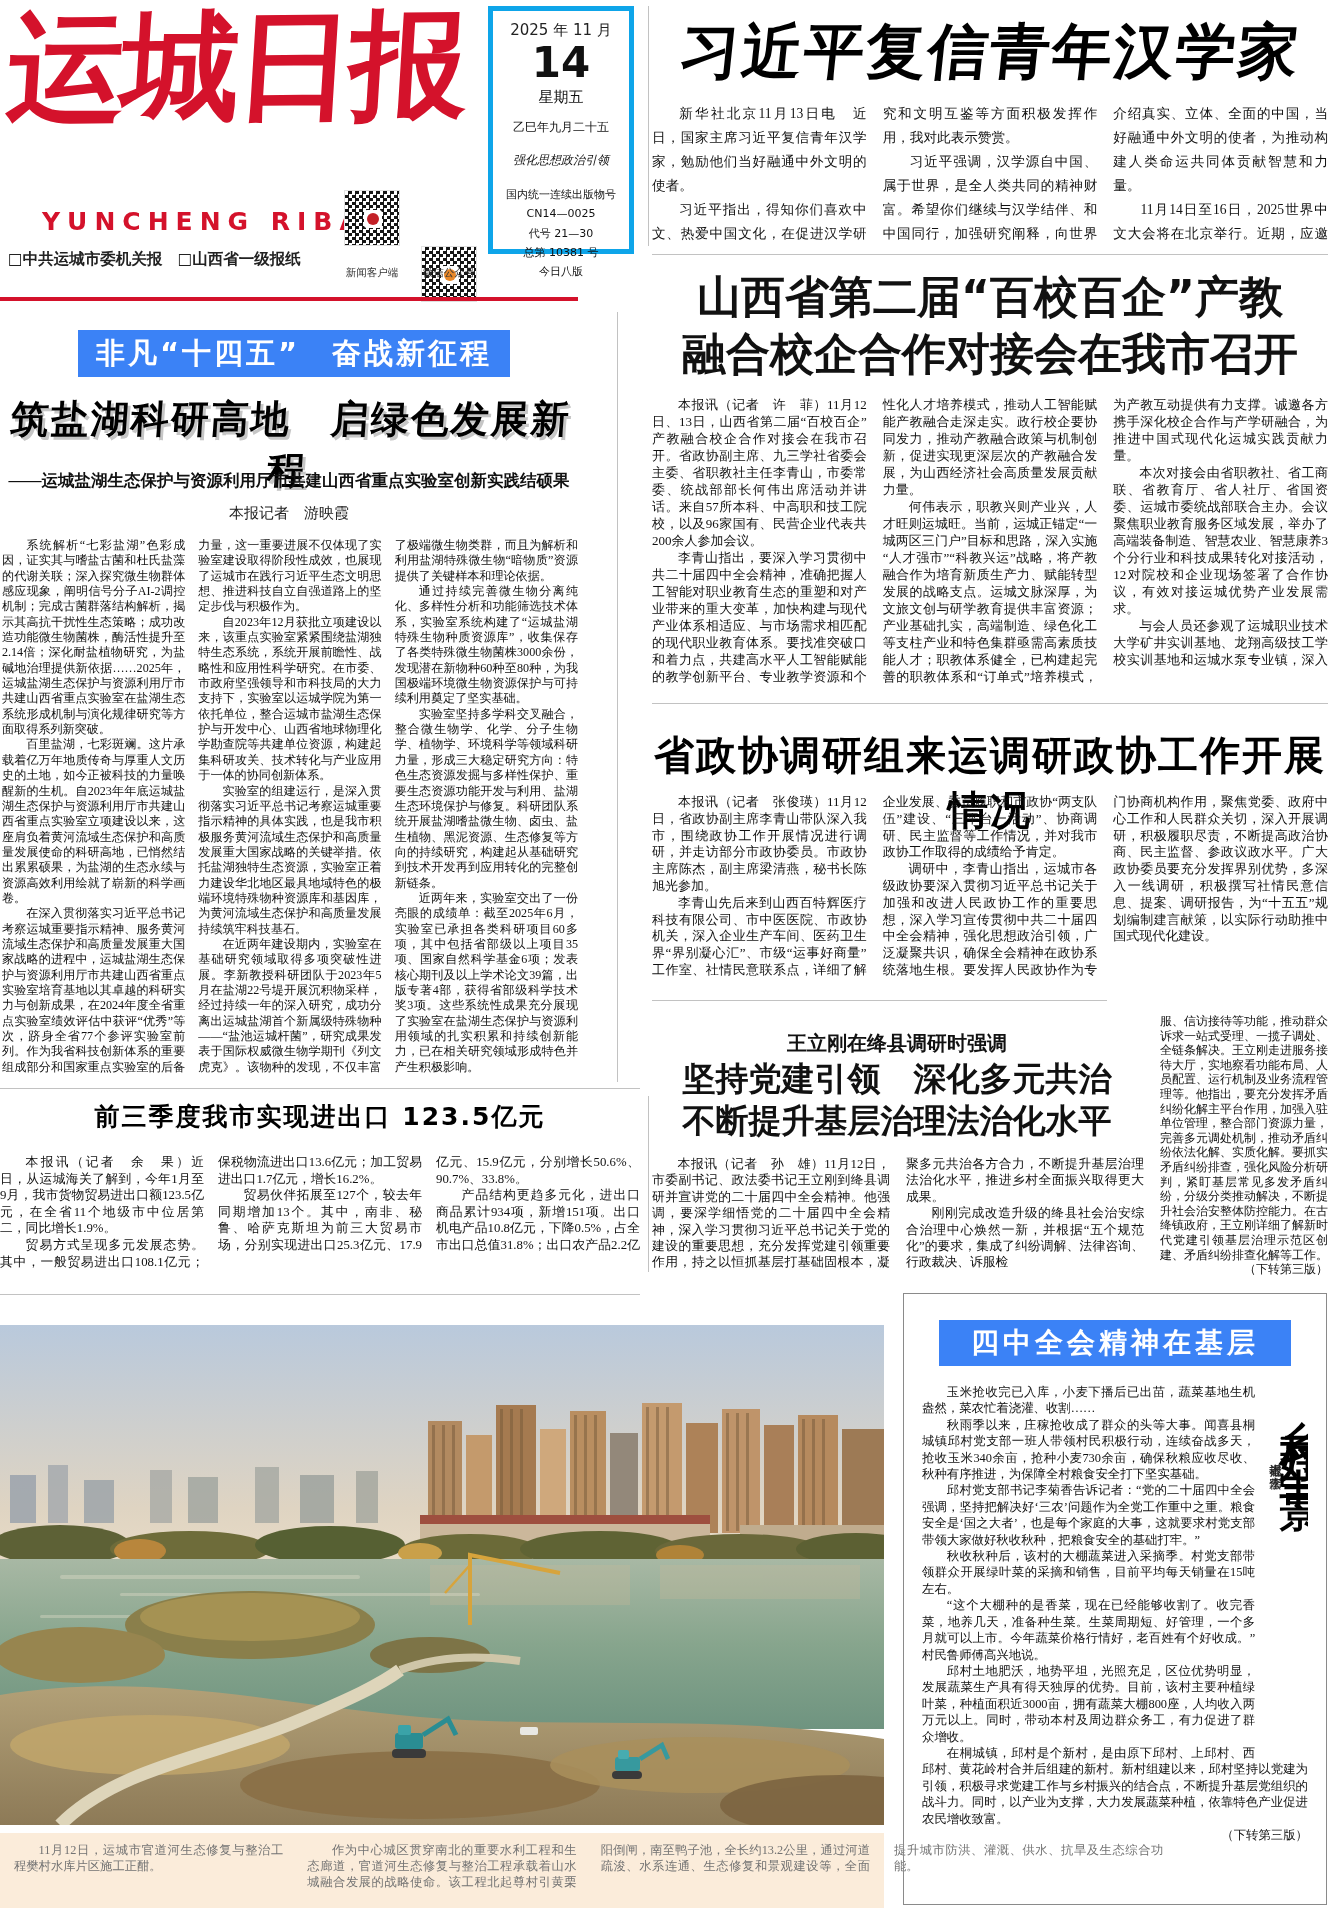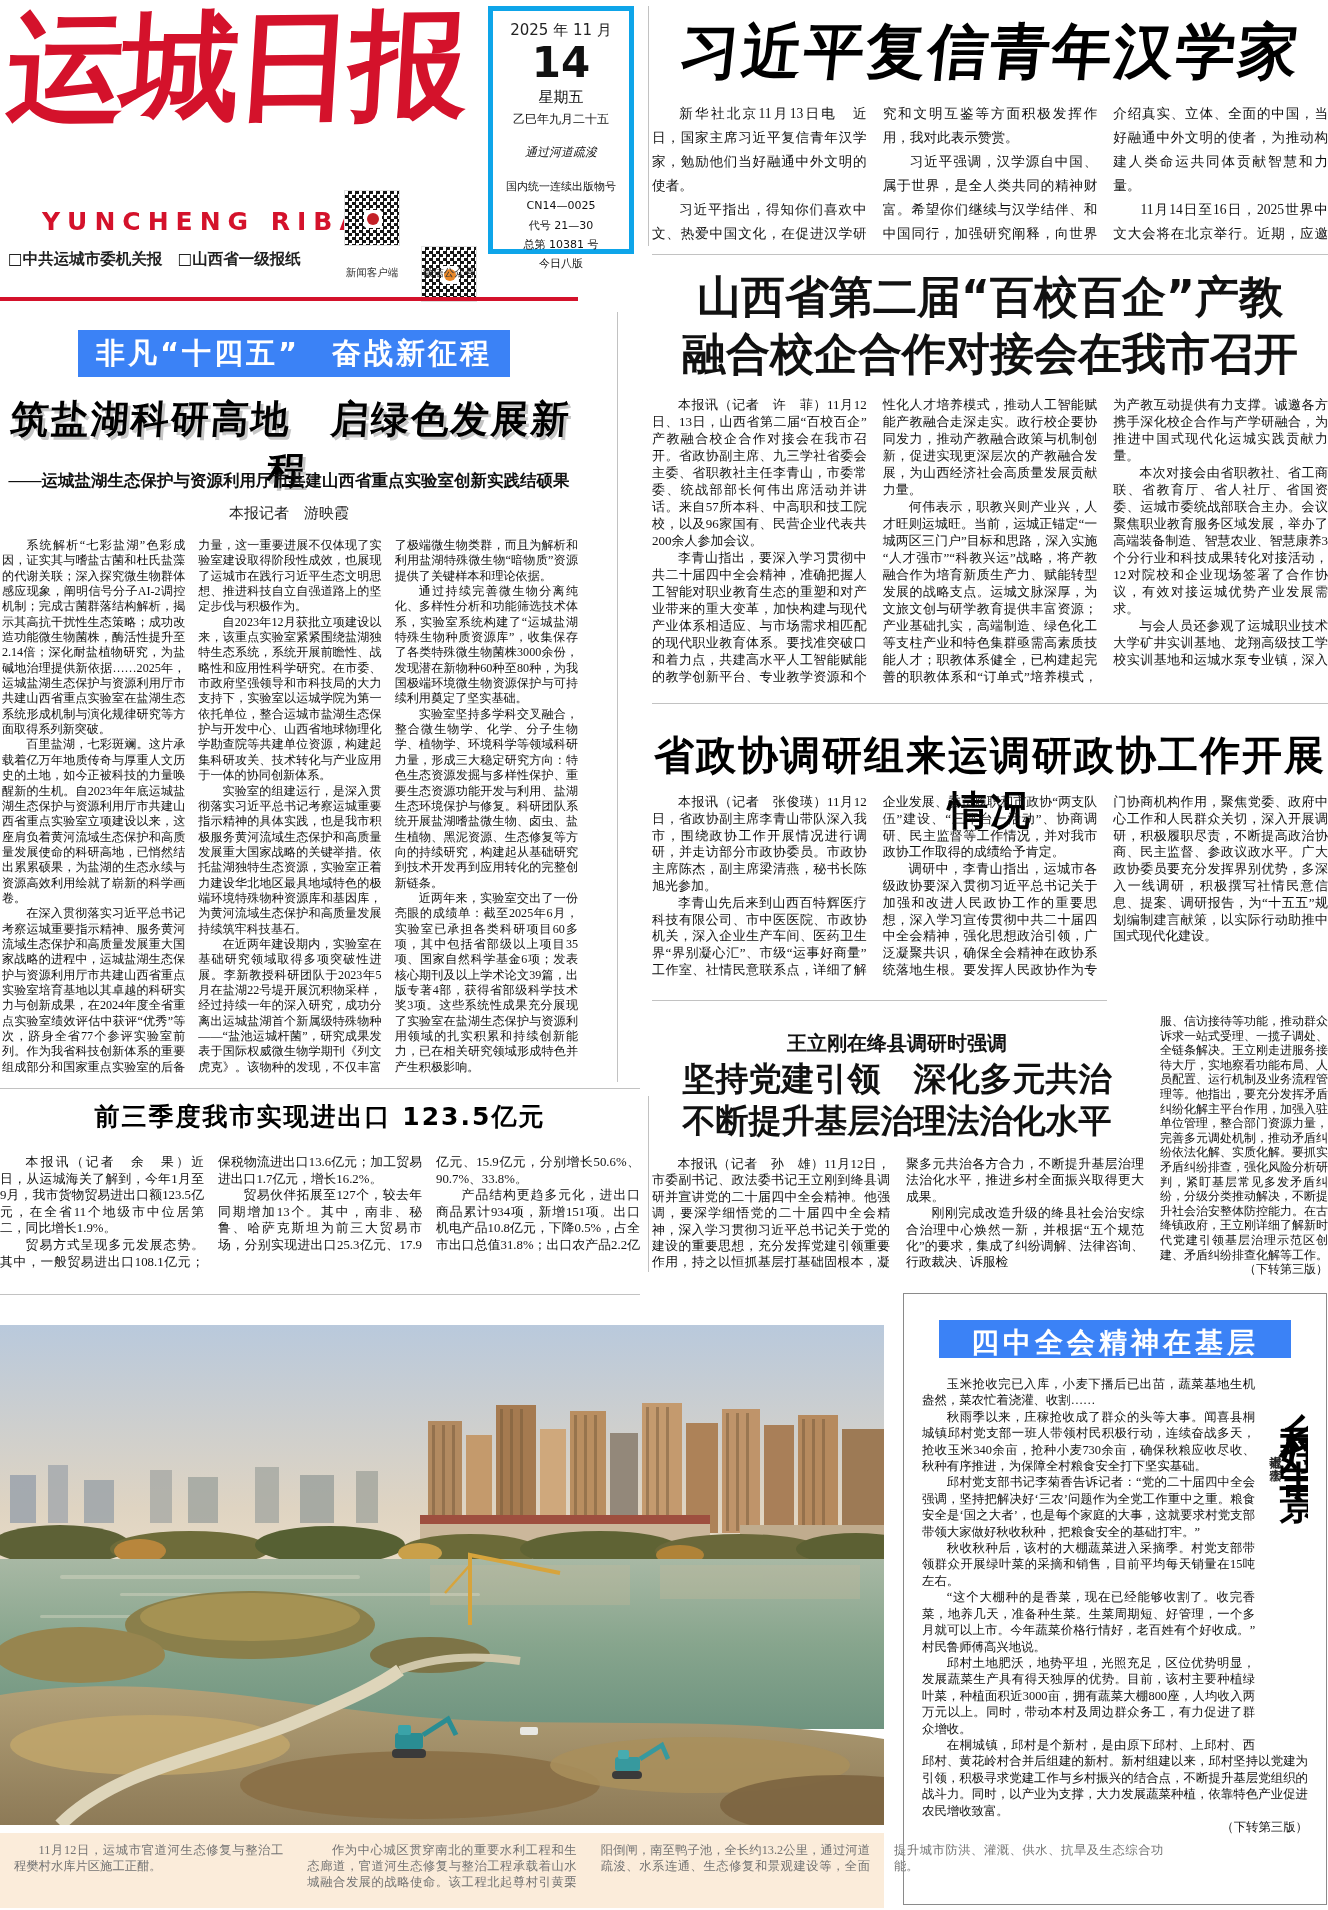--- a/index.html
+++ b/index.html
@@ -34,21 +34,21 @@
   .qr-label { font-size:10.5px; color:#333; width:58px; text-align:center; }
 
   
   .date-box {
     border:5px solid #0ea5e9; width:146px; height:248px; padding-top:10px;
     text-align:center; font-family:"DejaVu Sans","Liberation Sans",sans-serif;
   }
   .date-box .m { font-size:15px; color:#222; }
   .date-box .d { font-size:42px; font-weight:bold; line-height:1.1; color:#111; }
   .date-box .w { font-size:15px; margin-top:2px; }
-  .date-box .lunar { font-size:12px; margin-top:4px; font-family:"Liberation Serif",serif; }
+  .date-box .lunar { font-size:12px; margin-top:12px; font-family:"Liberation Serif",serif; }
   .date-box .pub { font-size:12px; margin-top:16px; font-family:"Liberation Serif",serif; font-style:italic; }
   .date-box .small { font-size:11px; line-height:1.75; margin-top:16px; }
 
   
   .h-xl { font-weight:900; letter-spacing:2px; color:#000; }
   .t-skew { transform:skewX(-6deg); display:inline-block; }
   .body-cols { column-gap:16px; text-align:justify; overflow:hidden; }
   .body-cols p, .paras p { margin:0; text-indent:2em; }
   .banner {
     background:#3b82f6; color:#ffffff; text-align:center; font-weight:700;
@@ -93,21 +93,21 @@
       </span>
   </div>
   <div class="abs qr-label hei" style="left:343px; top:266px;">新闻客户端</div>
   <div class="abs qr-label hei" style="left:420px; top:266px;">微信公众号</div>
 
   <div class="abs date-box" style="left:488px; top:6px;">
     <div class="m">2025 年 11 月</div>
     <div class="d">14</div>
     <div class="w">星期五</div>
     <div class="lunar">乙巳年九月二十五</div>
-    <div class="pub">通过河道疏浚</div>
+    <div class="pub">强化思想政治引领</div>
     <div class="small">
       <div>国内统一连续出版物号</div>
       <div>CN14—0025</div>
       <div>代号 21—30</div>
       <div>总第 10381 号</div>
       <div>今日八版</div>
     </div>
   </div>
 
   <div class="abs rule-v" style="left:648px; top:6px; height:240px;"></div>
@@ -324,21 +324,21 @@
 
   <div class="abs caption-strip" style="left:0; top:1833px; width:884px; height:75px;">
     <div class="paras">
         <p>11月12日，运城市官道河生态修复与整治工程樊村水库片区施工正酣。</p>
         <p>作为中心城区贯穿南北的重要水利工程和生态廊道，官道河生态修复与整治工程承载着山水城融合发展的战略使命。该工程北起尊村引黄栗阳倒闸，南至鸭子池，全长约13.2公里，通过河道疏浚、水系连通、生态修复和景观建设等，全面提升城市防洪、灌溉、供水、抗旱及生态综合功能。</p>
       </div>
     <p class="credit">本报记者　闫　鑫　摄</p>
   </div>
 
   <div class="abs box-article" style="left:903px; top:1293px; width:424px; height:612px;">
-    <div class="banner" style="width:352px; height:38px; margin:12px auto 0 auto; font-size:28px; line-height:46px; letter-spacing:4px;">四中全会精神在基层</div>
+    <div class="banner" style="width:352px; height:46px; margin:12px auto 0 auto; font-size:28px; line-height:46px; letter-spacing:4px;">四中全会精神在基层</div>
     <div style="margin-top:18px; overflow:hidden; height:508px; text-align:justify; font-size:12.4px; line-height:16.4px;">
       <div class="v-wrap">
         <div class="v-title">乡村好「丰」景</div>
         <div class="v-byline">本报记者　李宏伟</div>
       </div>
       <div class="paras">
           <p>玉米抢收完已入库，小麦下播后已出苗，蔬菜基地生机盎然，菜农忙着浇灌、收割……</p>
           <p>秋雨季以来，庄稼抢收成了群众的头等大事。闻喜县桐城镇邱村党支部一班人带领村民积极行动，连续奋战多天，抢收玉米340余亩，抢种小麦730余亩，确保秋粮应收尽收、秋种有序推进，为保障全村粮食安全打下坚实基础。</p>
           <p>邱村党支部书记李菊香告诉记者：“党的二十届四中全会强调，坚持把解决好‘三农’问题作为全党工作重中之重。粮食安全是‘国之大者’，也是每个家庭的大事，这就要求村党支部带领大家做好秋收秋种，把粮食安全的基础打牢。”</p>
           <p>秋收秋种后，该村的大棚蔬菜进入采摘季。村党支部带领群众开展绿叶菜的采摘和销售，目前平均每天销量在15吨左右。</p>

